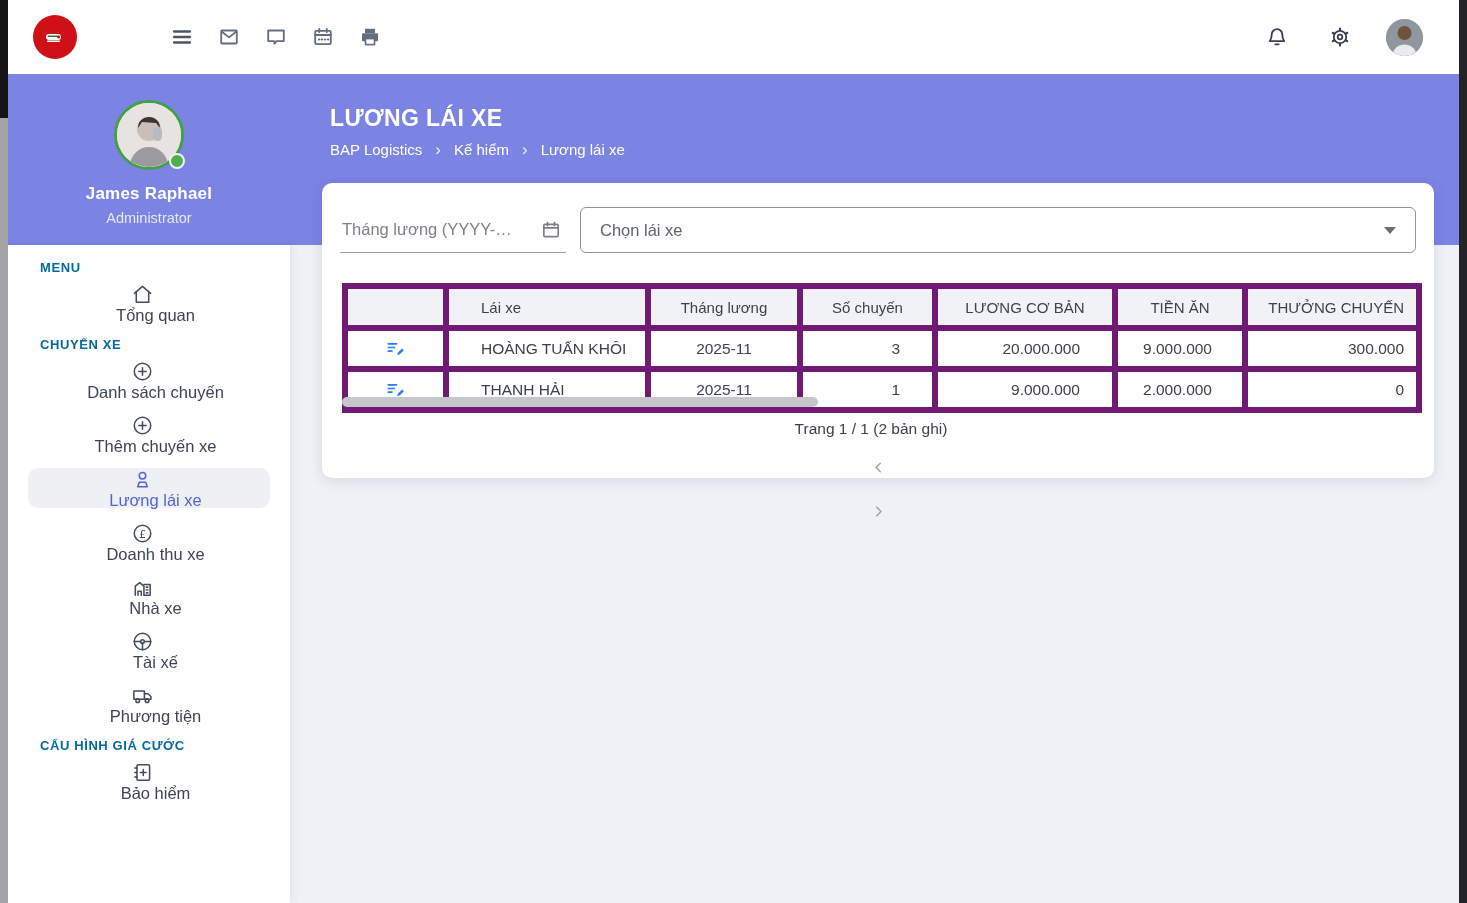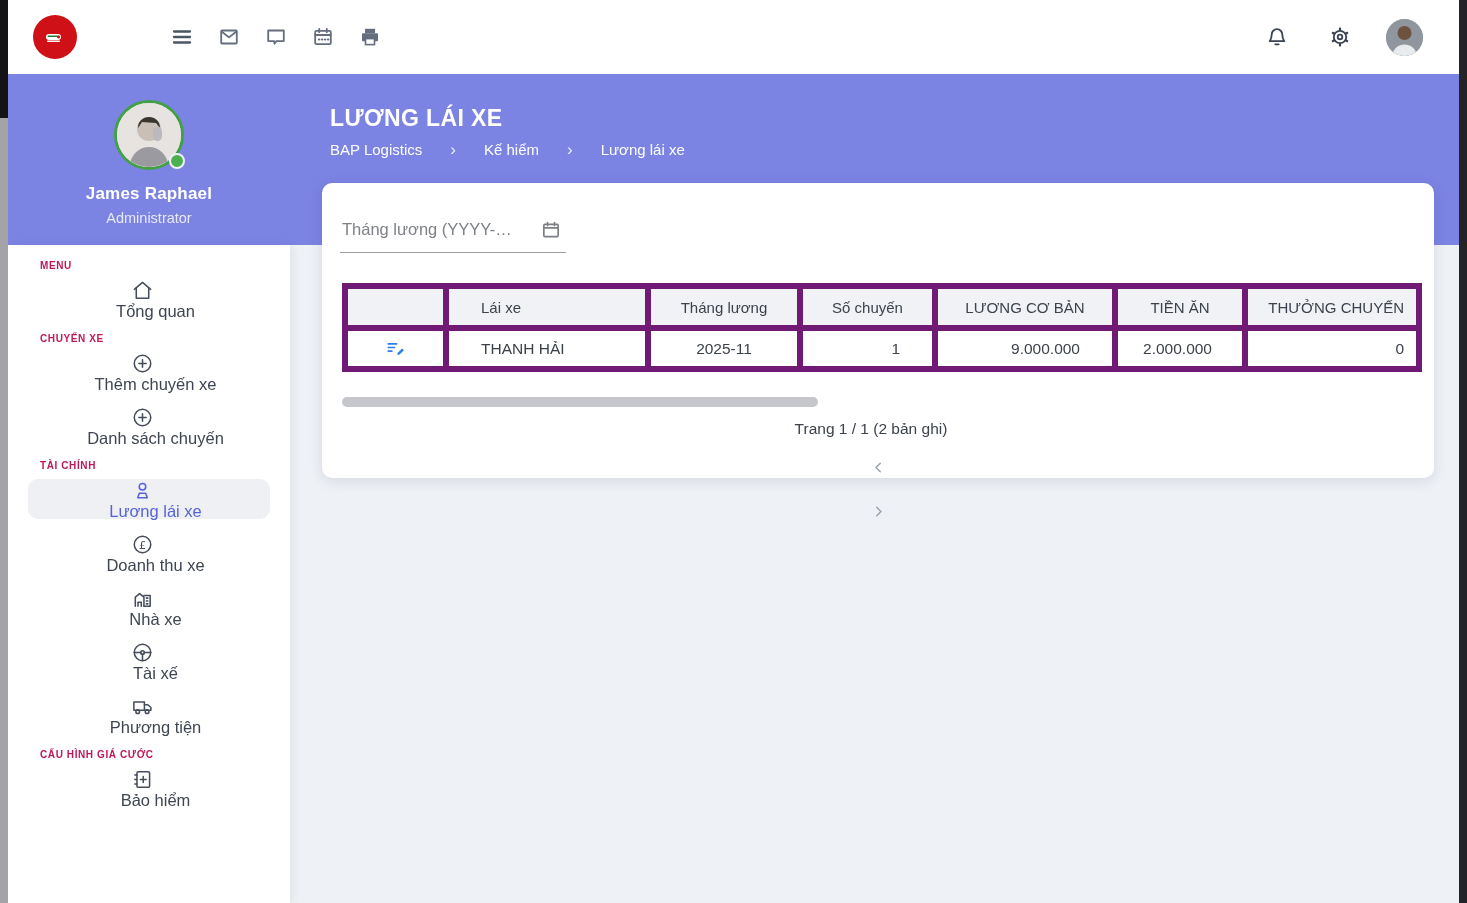--- a/index.html
+++ b/index.html
@@ -36,36 +36,36 @@
   .avatar-wrap { position:relative; width:70px; height:70px; margin:26px auto 14px; }
   .avatar-ring { width:70px; height:70px; border-radius:50%; border:3px solid #43a047; background:#e9e7e4;
     display:flex; align-items:flex-end; justify-content:center; overflow:hidden; }
   .status-dot { position:absolute; right:-1px; bottom:1px; width:16px; height:16px; border-radius:50%;
     background:#4caf50; border:2px solid #eef0fb; }
   .profile-name { font-size:17px; font-weight:700; letter-spacing:.2px; }
   .profile-role { font-size:14.5px; color:rgba(255,255,255,.82); margin-top:6px; }
 
   .menu { position:absolute; top:171px; left:0; right:0; bottom:0; background:#fff;
     box-shadow:3px 0 8px rgba(50,55,90,.07); padding-top:15px; overflow:hidden; }
-  .section-label { font-size:10px; font-weight:700; letter-spacing:.6px; color:#be185d;
+  .section-label { font-size:13px; font-weight:700; letter-spacing:.6px; color:#0369a1;
     padding:0 8px 8px 32px; }
   .menu-item { display:flex; align-items:center; height:40px; margin:0 20px 14px; padding-left:13px;
     border-radius:10px; cursor:pointer;flex-direction:column; }
   .menu-item .mi-ico { width:23px; height:23px; flex:0 0 23px; margin-right:27px; }
   .mi { stroke:#454d5b; stroke-width:1.6; fill:none; stroke-linecap:round; stroke-linejoin:round; }
   .menu-item .label { font-size:16.5px; color:#3e4552; }
   .menu-item.active { background:#eff0f4; }
   .menu-item.active .label { color:#5663d8; }
   .menu-item.active .mi { stroke:#5663d8; }
 
   
   .main { position:absolute; top:74px; left:282px; right:0; bottom:0; }
   .page-head { position:absolute; top:31px; left:40px; color:#fff; z-index:2; }
   .page-title { font-size:23px; font-weight:700; letter-spacing:.4px; }
-  .breadcrumb { display:flex; align-items:center; gap:28px; margin-top:9px; font-size:15px; }
+  .breadcrumb { display:flex; align-items:center; gap:13px; margin-top:9px; font-size:15px; }
   .breadcrumb .crumb { color:#fff; cursor:pointer; }
   .breadcrumb .sep { color:rgba(255,255,255,.85); font-size:17px; line-height:1; }
 
   .card { position:absolute; top:109px; left:32px; width:1112px; height:295px; background:#fff;
     border-radius:10px; box-shadow:0 3px 14px rgba(45,50,95,.12); z-index:2; }
 
   
   .filters { position:absolute; top:24px; left:18px; right:18px; height:46px; display:flex; align-items:stretch; }
   .date-field { width:226px; margin-right:14px; border-bottom:1px solid #9aa0a6;
     display:flex; align-items:center; justify-content:space-between; padding:0 4px 0 2px; }
@@ -211,31 +211,30 @@
           </svg>
           <span class="label">Tổng quan</span>
         </div>
 
         <div class="section-label">CHUYẾN XE</div>
         <div class="menu-item">
           <svg class="mi-ico" viewBox="0 0 24 24">
             <circle class="mi" cx="12" cy="12" r="8.6"></circle>
               <path class="mi" d="M12 8.2v7.6M8.2 12h7.6"></path>
           </svg>
-          <span class="label">Thêm chuyến xe</span>
+          <span class="label">Danh sách chuyến</span>
         </div>
         <div class="menu-item">
           <svg class="mi-ico" viewBox="0 0 24 24">
             <circle class="mi" cx="12" cy="12" r="8.6"></circle>
               <path class="mi" d="M12 8.2v7.6M8.2 12h7.6"></path>
           </svg>
-          <span class="label">Danh sách chuyến</span>
-        </div>
-
-        <div class="section-label">TÀI CHÍNH</div>
+          <span class="label">Thêm chuyến xe</span>
+        </div>
+
         <div class="menu-item active">
           <svg class="mi-ico" viewBox="0 0 24 24">
             <circle class="mi" cx="12" cy="8" r="3.4"></circle>
               <path class="mi" d="M7 19.6l1.7-4.8h6.6l1.7 4.8z"></path>
           </svg>
           <span class="label">Lương lái xe</span>
         </div>
         <div class="menu-item">
           <svg class="mi-ico" viewBox="0 0 24 24">
             <circle class="mi" cx="12" cy="12" r="8.6"></circle>
@@ -298,20 +297,24 @@
 
       <section class="card">
 
         <div class="filters">
           <div class="date-field">
             <input type="text" placeholder="Tháng lương (YYYY-MM)" style="">
             <svg class="cal-ico" viewBox="0 0 24 24">
               <rect x="4.2" y="5.8" width="15.6" height="13.4" rx="1.2"></rect>
               <path d="M8.2 3.8v3.4M15.8 3.8v3.4M4.2 9.6h15.6"></path>
             </svg>
+          </div>
+          <div class="driver-select">
+            <span class="sel-text">Chọn lái xe</span>
+            <span class="caret-down"></span>
           </div>
         </div>
 
         <table class="grid-table">
           <colgroup>
             <col style="width:101px">
               <col style="width:202px">
               <col style="width:152px">
             <col style="width:135px">
               <col style="width:180px">
@@ -332,20 +335,36 @@
           <tbody>
             <tr>
               <td class="ac">
                 <span class="edit-btn">
                   <svg viewBox="0 0 24 24" fill="#2a7cf0">
                     <path d="M3 5.8h11v1.9H3zM3 9.9h8.6v1.9H3zM3 14h5.6v1.9H3z"></path>
                     <path d="M14.6 16.9l5-5 2 2-5 5-2.6.6z"></path>
                   </svg>
                 </span>
               </td>
+              <td class="al">HOÀNG TUẤN KHÔI</td>
+              <td class="ac">2025-11</td>
+              <td class="ar">3</td>
+              <td class="ar">20.000.000</td>
+              <td class="ar" style="padding-right:30px">9.000.000</td>
+              <td class="ar-sm">300.000</td>
+            </tr>
+            <tr>
+              <td class="ac">
+                <span class="edit-btn">
+                  <svg viewBox="0 0 24 24" fill="#2a7cf0">
+                    <path d="M3 5.8h11v1.9H3zM3 9.9h8.6v1.9H3zM3 14h5.6v1.9H3z"></path>
+                    <path d="M14.6 16.9l5-5 2 2-5 5-2.6.6z"></path>
+                  </svg>
+                </span>
+              </td>
               <td class="al">THANH HẢI</td>
               <td class="ac">2025-11</td>
               <td class="ar">1</td>
               <td class="ar">9.000.000</td>
               <td class="ar" style="padding-right:30px">2.000.000</td>
               <td class="ar-sm">0</td>
             </tr>
           </tbody>
         </table>
 

